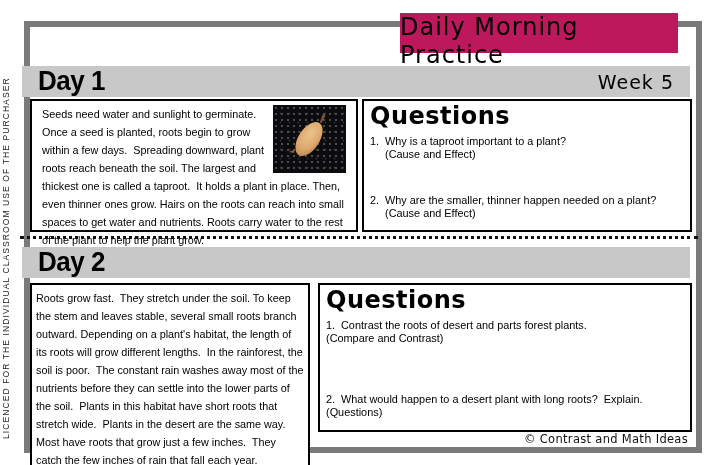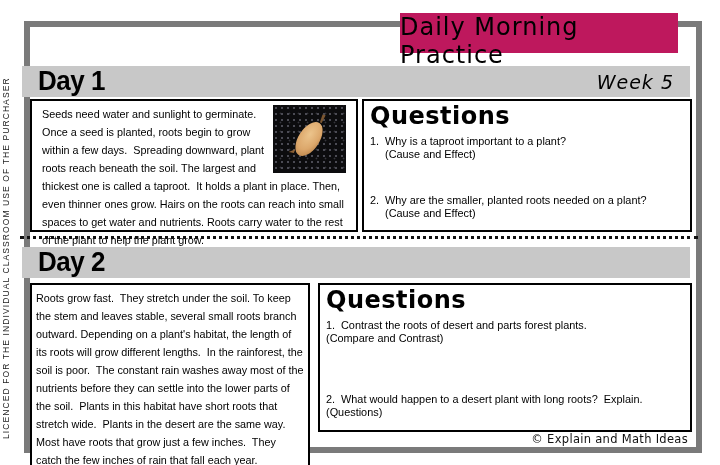--- a/index.html
+++ b/index.html
@@ -77,21 +77,20 @@
     font-weight:900;
     font-size:26px;
     letter-spacing:-.5px;
     transform:scaleY(1.05);
   }
   .week-label{
     margin-left:auto;
     font-family:"DejaVu Sans", sans-serif;
     font-size:19px;
     letter-spacing:1px;
-    font-style:italic;
   }
 
   
   .content-box{
     position:absolute;
     border:2px solid #000;
     box-sizing:border-box;
     background:#fff;
     z-index:2;
   }
@@ -203,21 +202,21 @@
     <div class="question q1">
       <div class="qline">
         <span class="qnum">1.</span>
         <span class="qtext">Why is a taproot important to a plant?</span>
       </div>
       <div class="qskill">(Cause and Effect)</div>
     </div>
     <div class="question q2">
       <div class="qline">
         <span class="qnum">2.</span>
-        <span class="qtext">Why are the smaller, planted roots needed on a plant?</span>
+        <span class="qtext">Why are the smaller, thinner happen needed on a plant?</span>
       </div>
       <div class="qskill">(Cause and Effect)</div>
     </div>
   </div>
 
   <div class="dotted-divider"></div>
 
   <div class="band band-day2">
     <span class="day-label">Day 2</span>
   </div>
@@ -237,15 +236,15 @@
     </div>
     <div class="question q2">
       <div class="qline">
         <span class="qnum">2.</span>
         <span class="qtext">What would happen to a desert plant with long roots?  Explain.</span>
       </div>
       <div class="qskill">(Questions)</div>
     </div>
   </div>
 
-  <div class="copyright">© Explain and Math Ideas</div>
+  <div class="copyright">© Contrast and Math Ideas</div>
 
 </div>
 
 </body></html>

